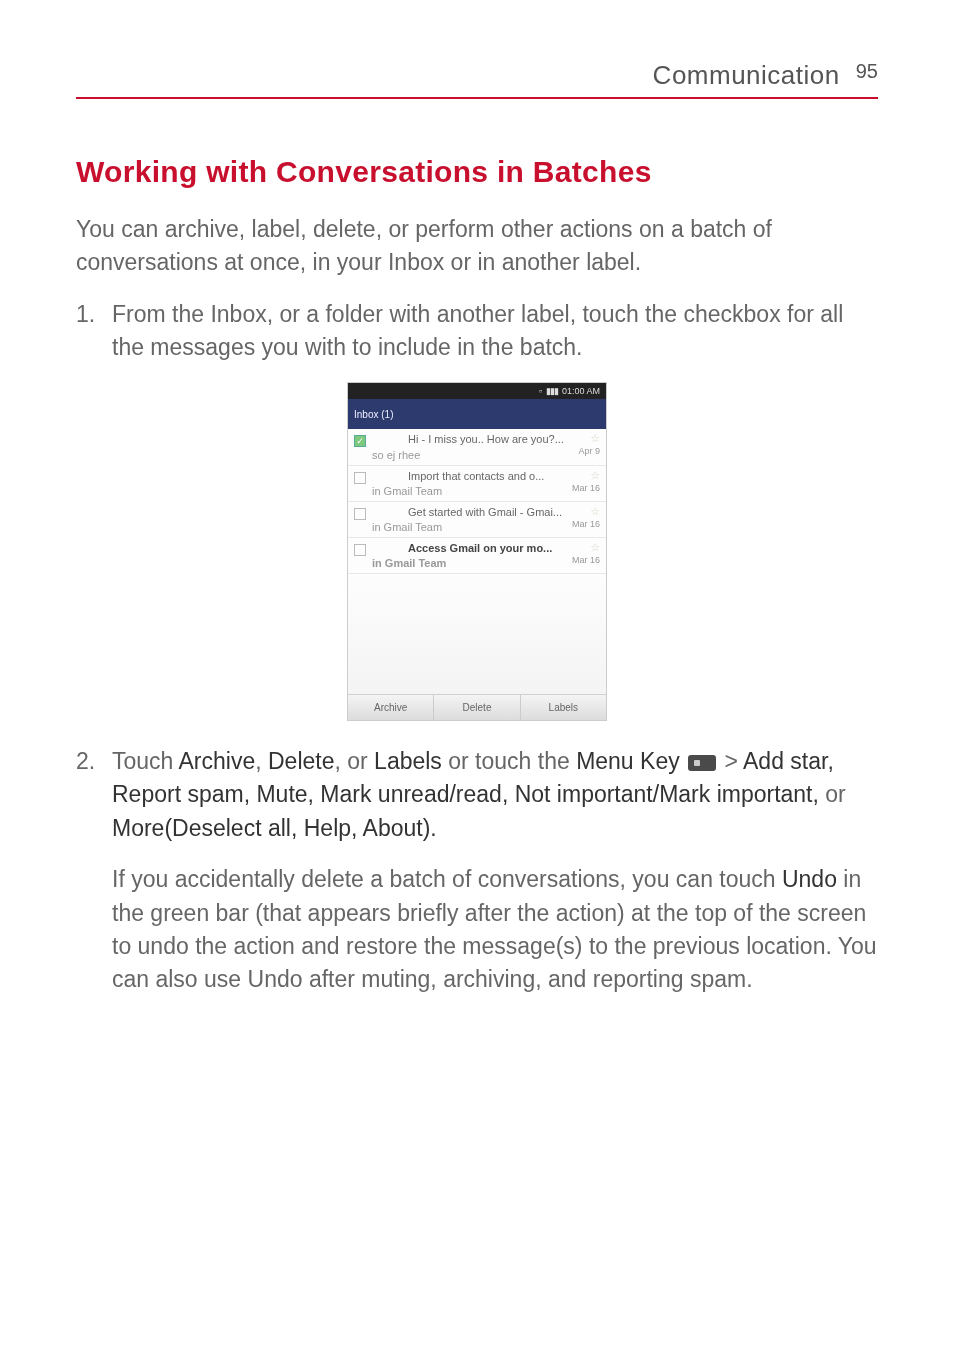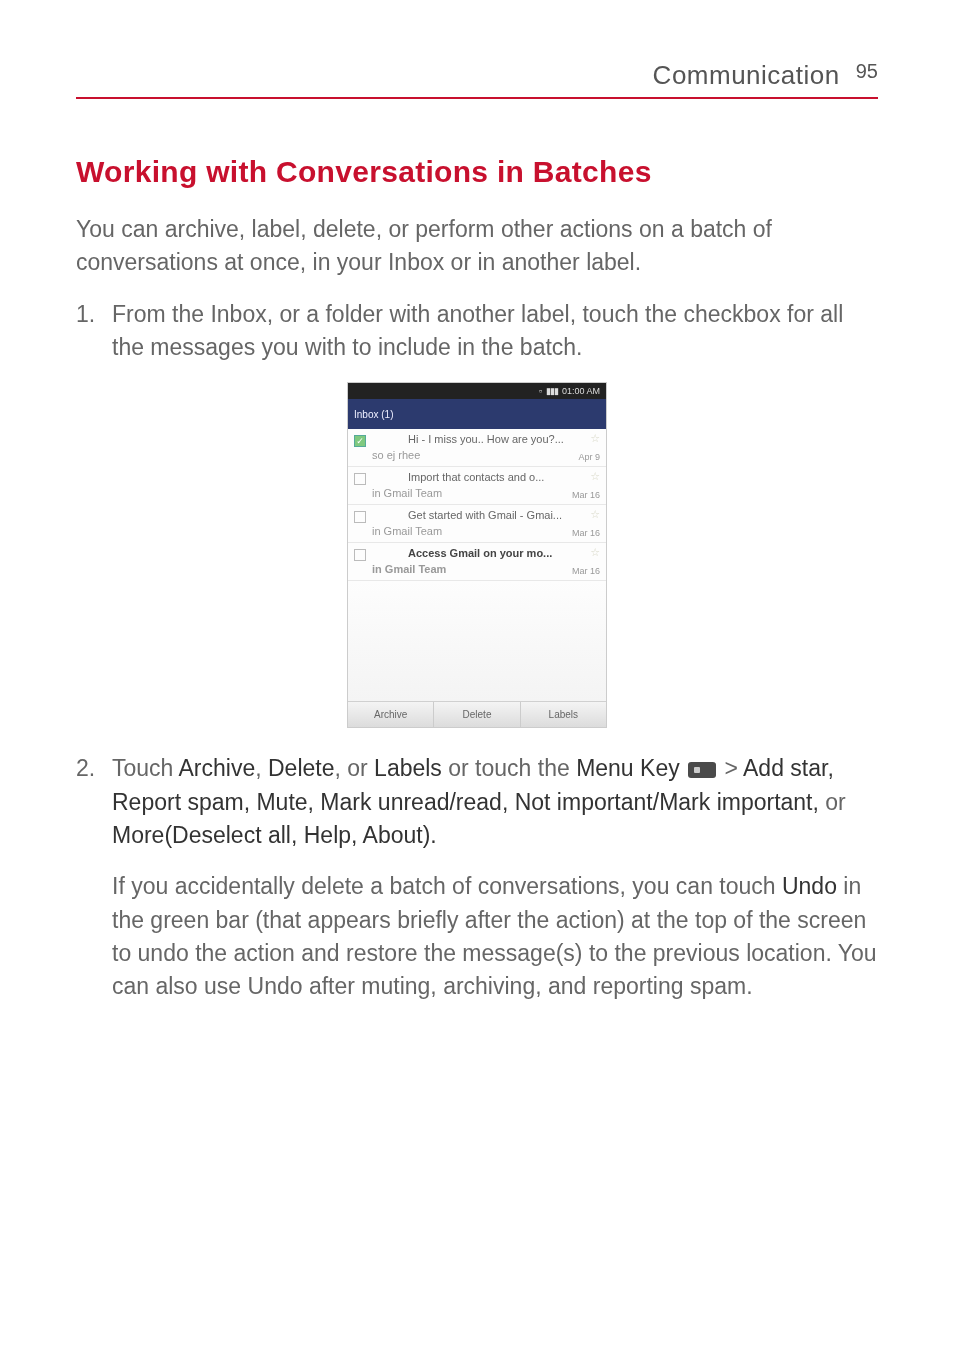--- a/index.html
+++ b/index.html
@@ -22,21 +22,21 @@
   .inbox-bar { height: 30px; background: #2c3a6e; color: #eef; font-size: 10px; display: flex; align-items: center; padding-left: 6px; }
   .mail-row { display: flex; align-items: flex-start; gap: 6px; padding: 4px 6px; border-bottom: 1px solid #e8e8e8; background: #fdfdfd; }
   .chk { width: 12px; height: 12px; border: 1px solid #bbb; margin-top: 2px; display:flex; align-items:center; justify-content:center; font-size:9px; line-height:1; }
   .chk.checked { background: #7fc97f; border-color:#5a9; color:#fff; }
   .mail-main { flex: 1 1 auto; }
   .mail-subj { color:#666; font-size:11px; line-height:1.2;padding-left:36px; }
   .mail-subj .unread { color:#444; font-weight:bold; }
   .mail-from { color:#999; font-size:11px; margin-top:2px; }
   .mail-meta { flex:0 0 auto; text-align:right; }
   .mail-star { color:#d8d8c8; font-size:11px; line-height:1; }
-  .mail-date { color:#999; font-size:9px; margin-top:8px; }
+  .mail-date { color:#999; font-size:9px; margin-top:2px; }
   .phone-blank { height: 120px; background: linear-gradient(#fdfdfd,#f4f4f4); }
   .phone-btns { display:flex; height:26px; background:#e2e2e2; border-top:1px solid #d0d0d0; }
   .phone-btn { flex:1; border-right:1px solid #ccc; display:flex; align-items:center; justify-content:center; font-size:10px; color:#666; background: linear-gradient(#f4f4f4,#dcdcdc); }
   .phone-btn:last-child { border-right:none; }
   .menu-key-icon { display:inline-block; width:28px; height:16px; background:#4a4a4a; border-radius:3px; vertical-align:-2px; position:relative; margin:0 2px; }
   .menu-key-icon::before { content:""; position:absolute; left:6px; top:5px; width:6px; height:6px; background:#ccc; border-radius:1px; }
 </style>
 </head>
 <body>
 

